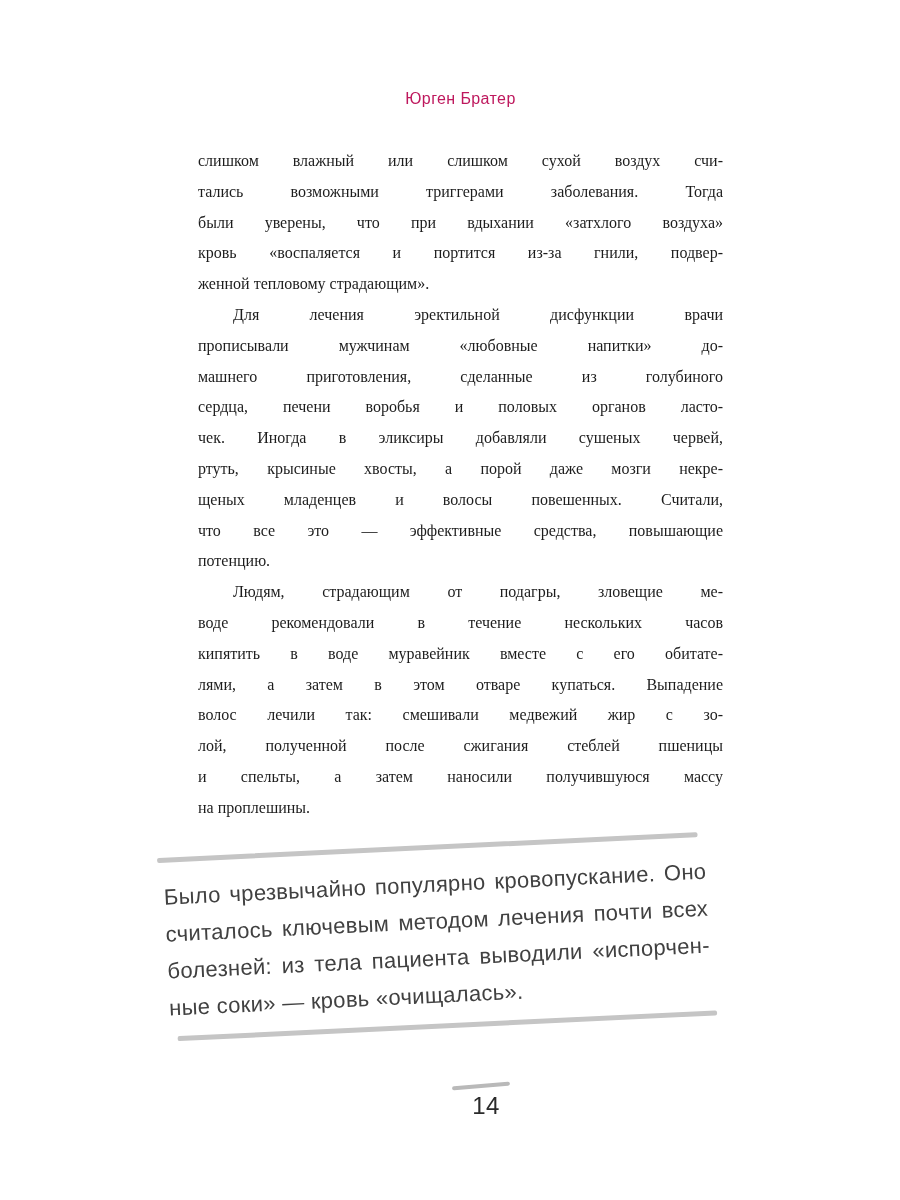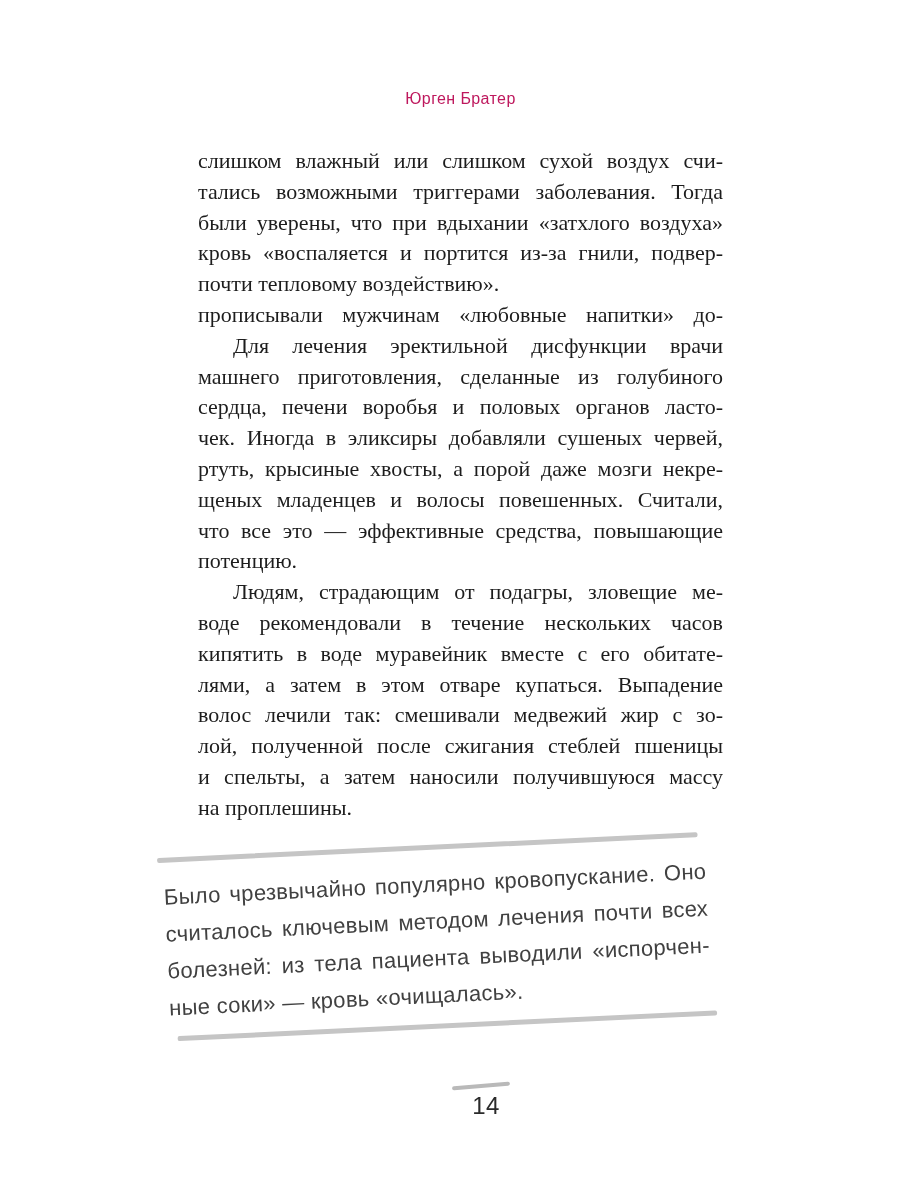--- a/index.html
+++ b/index.html
@@ -20,21 +20,21 @@
     font-size: 16px;
     letter-spacing: 0.4px;
     color: #be185d;
   }
 
   
   .body-column {
     position: absolute;
     left: 198px; top: 146px; width: 525px;
     font-family: "Liberation Serif", "DejaVu Serif", serif;
-    font-size: 22px;
+    font-size: 16px;
     color: #1d1d1d;
   }
   .text-line {
     line-height: 30.8px;
     height: 30.8px;
     text-align: justify;
     text-align-last: justify;
     white-space: normal;
     overflow: hidden;
   }
@@ -104,25 +104,25 @@
 <body>
 
 <div class="page-header">Юрген Братер</div>
 
 <div class="body-column">
   <div>
     <div class="text-line">слишком влажный или слишком сухой воздух счи-</div>
     <div class="text-line">тались возможными триггерами заболевания. Тогда</div>
     <div class="text-line">были уверены, что при вдыхании «затхлого воздуха»</div>
     <div class="text-line">кровь «воспаляется и портится из-за гнили, подвер-</div>
-    <div class="text-line last">почти тепловому воздействию».</div>
+    <div class="text-line last">женной тепловому страдающим».</div>
   </div>
   <div>
+    <div class="text-line indent">Для лечения эректильной дисфункции врачи</div>
     <div class="text-line">прописывали мужчинам «любовные напитки» до-</div>
-    <div class="text-line indent">Для лечения эректильной дисфункции врачи</div>
     <div class="text-line">машнего приготовления, сделанные из голубиного</div>
     <div class="text-line">сердца, печени воробья и половых органов ласто-</div>
     <div class="text-line">чек. Иногда в эликсиры добавляли сушеных червей,</div>
     <div class="text-line">ртуть, крысиные хвосты, а порой даже мозги некре-</div>
     <div class="text-line">щеных младенцев и волосы повешенных. Считали,</div>
     <div class="text-line">что все это — эффективные средства, повышающие</div>
     <div class="text-line last">потенцию.</div>
   </div>
   <div>
     <div class="text-line indent">Людям, страдающим от подагры, зловещие ме-</div>

